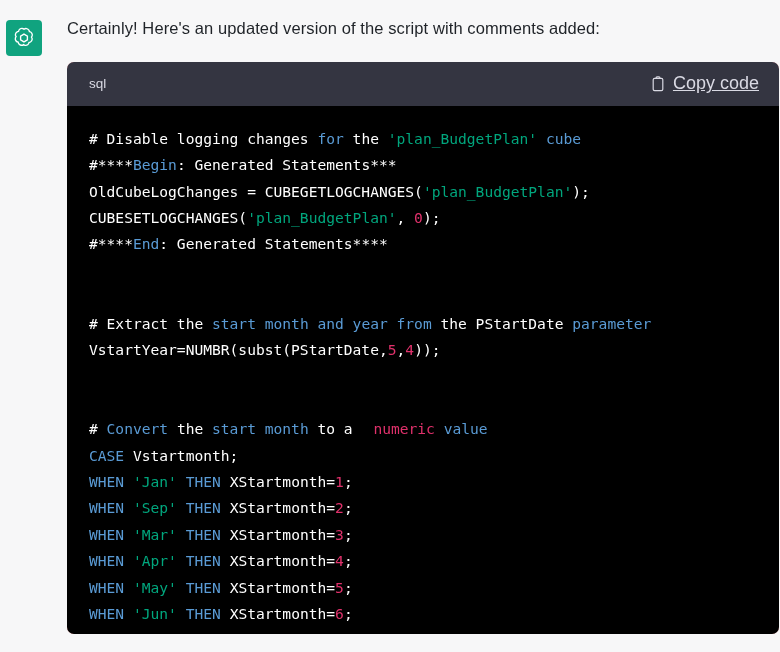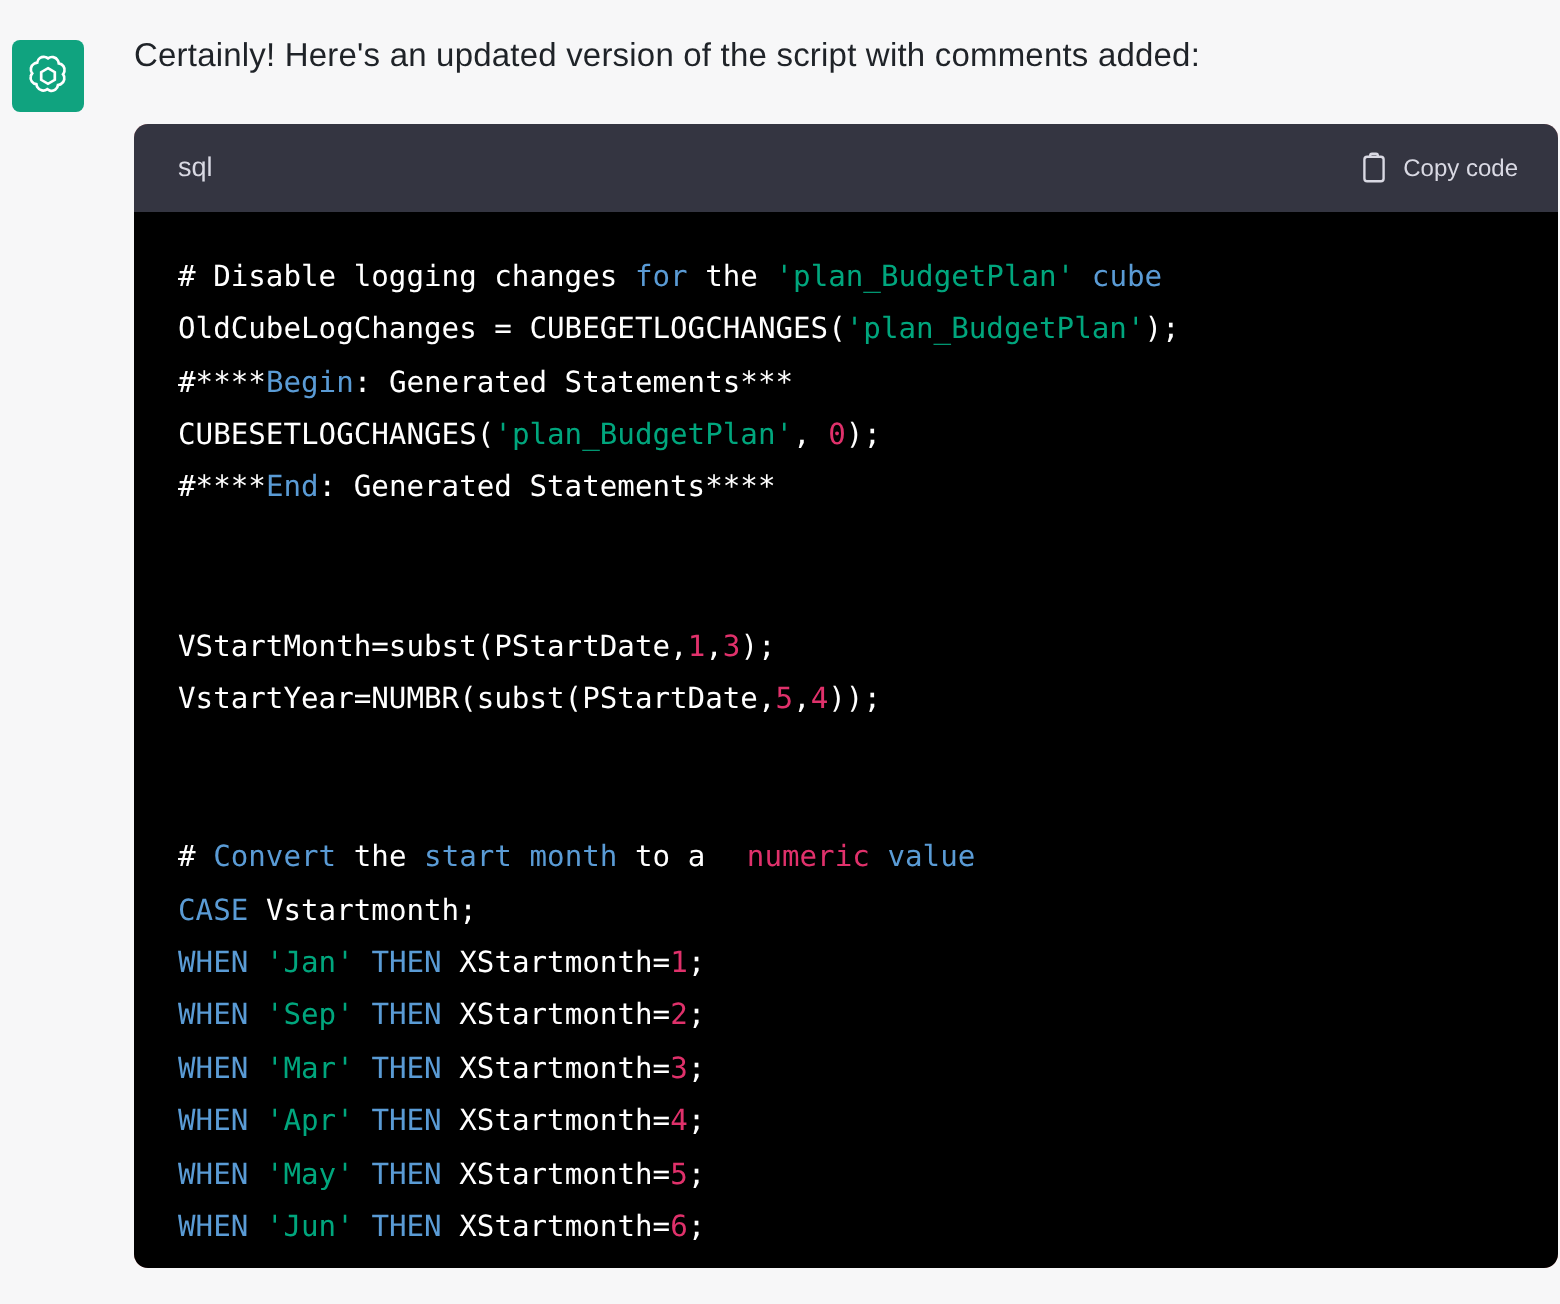--- a/index.html
+++ b/index.html
@@ -68,26 +68,27 @@
     color: #d9d9e3;
     font-size: 13.5px;
     font-family: "Liberation Sans", sans-serif;
   }
 
   .copy-code {
     display: flex;
     align-items: center;
     gap: 8px;
     color: #d9d9e3;
-    font-size: 12px;
+    font-size: 18px;
     cursor: pointer;
     background: none;
     border: none;
     padding: 2px 4px;
     font-family: "Liberation Sans", sans-serif;
+    text-decoration: underline;
   }
   .copy-code svg { display: block; }
 
   .code-body {
     background: #000000;
     padding: 20px 0 12px 0;
     font-family: "DejaVu Sans Mono", monospace;
     font-size: 14.6px;
     line-height: 26.4px;
     color: #ffffff;
@@ -137,27 +138,27 @@
               <rect x="2.2" y="2.4" width="9.6" height="12.2" rx="1.4"></rect>
               <path d="M5.1 2.4V1.8c0-0.5 0.4-0.9 0.9-0.9h2c0.5 0 0.9 0.4 0.9 0.9v0.6"></path>
             </svg>
           </span>
           <span>Copy code</span>
         </button>
       </div>
 
       <div class="code-body">
           <div class="code-line"><span class="tok-plain"># Disable logging changes </span><span class="tok-kw">for</span><span class="tok-plain"> the </span><span class="tok-str">'plan_BudgetPlan'</span><span class="tok-plain"> </span><span class="tok-kw">cube</span></div>
+          <div class="code-line"><span class="tok-plain">#****</span><span class="tok-kw">Begin</span><span class="tok-plain">: Generated Statements***</span></div>
           <div class="code-line"><span class="tok-plain">OldCubeLogChanges = CUBEGETLOGCHANGES(</span><span class="tok-str">'plan_BudgetPlan'</span><span class="tok-plain">);</span></div>
-          <div class="code-line"><span class="tok-plain">#****</span><span class="tok-kw">Begin</span><span class="tok-plain">: Generated Statements***</span></div>
           <div class="code-line"><span class="tok-plain">CUBESETLOGCHANGES(</span><span class="tok-str">'plan_BudgetPlan'</span><span class="tok-plain">, </span><span class="tok-num">0</span><span class="tok-plain">);</span></div>
           <div class="code-line"><span class="tok-plain">#****</span><span class="tok-kw">End</span><span class="tok-plain">: Generated Statements****</span></div>
           <div class="code-line">&nbsp;</div>
           <div class="code-line">&nbsp;</div>
-          <div class="code-line"><span class="tok-plain">VStartMonth=subst(PStartDate,</span><span class="tok-num">1</span><span class="tok-plain">,</span><span class="tok-num">3</span><span class="tok-plain">);</span></div>
+          <div class="code-line"><span class="tok-plain"># Extract the </span><span class="tok-kw">start month and year from</span><span class="tok-plain"> the PStartDate </span><span class="tok-kw">parameter</span></div>
           <div class="code-line"><span class="tok-plain">VstartYear=NUMBR(subst(PStartDate,</span><span class="tok-num">5</span><span class="tok-plain">,</span><span class="tok-num">4</span><span class="tok-plain">));</span></div>
           <div class="code-line">&nbsp;</div>
           <div class="code-line">&nbsp;</div>
           <div class="code-line"><span class="tok-plain"># </span><span class="tok-kw">Convert</span><span class="tok-plain"> the </span><span class="tok-kw">start month</span><span class="tok-plain"> to a </span><span class="tok-type">numeric</span><span class="tok-plain"> </span><span class="tok-kw">value</span></div>
           <div class="code-line"><span class="tok-kw">CASE</span><span class="tok-plain"> Vstartmonth;</span></div>
           <div class="code-line"><span class="tok-kw">WHEN</span><span class="tok-plain"> </span><span class="tok-str">'Jan'</span><span class="tok-plain"> </span><span class="tok-kw">THEN</span><span class="tok-plain"> XStartmonth=</span><span class="tok-num">1</span><span class="tok-plain">;</span></div>
           <div class="code-line"><span class="tok-kw">WHEN</span><span class="tok-plain"> </span><span class="tok-str">'Sep'</span><span class="tok-plain"> </span><span class="tok-kw">THEN</span><span class="tok-plain"> XStartmonth=</span><span class="tok-num">2</span><span class="tok-plain">;</span></div>
           <div class="code-line"><span class="tok-kw">WHEN</span><span class="tok-plain"> </span><span class="tok-str">'Mar'</span><span class="tok-plain"> </span><span class="tok-kw">THEN</span><span class="tok-plain"> XStartmonth=</span><span class="tok-num">3</span><span class="tok-plain">;</span></div>
           <div class="code-line"><span class="tok-kw">WHEN</span><span class="tok-plain"> </span><span class="tok-str">'Apr'</span><span class="tok-plain"> </span><span class="tok-kw">THEN</span><span class="tok-plain"> XStartmonth=</span><span class="tok-num">4</span><span class="tok-plain">;</span></div>
           <div class="code-line"><span class="tok-kw">WHEN</span><span class="tok-plain"> </span><span class="tok-str">'May'</span><span class="tok-plain"> </span><span class="tok-kw">THEN</span><span class="tok-plain"> XStartmonth=</span><span class="tok-num">5</span><span class="tok-plain">;</span></div>

